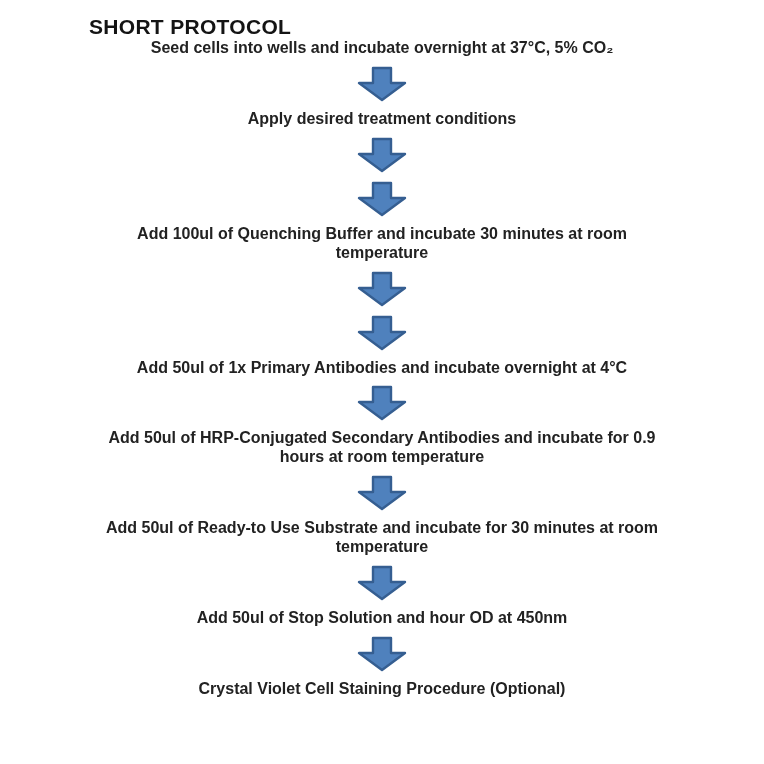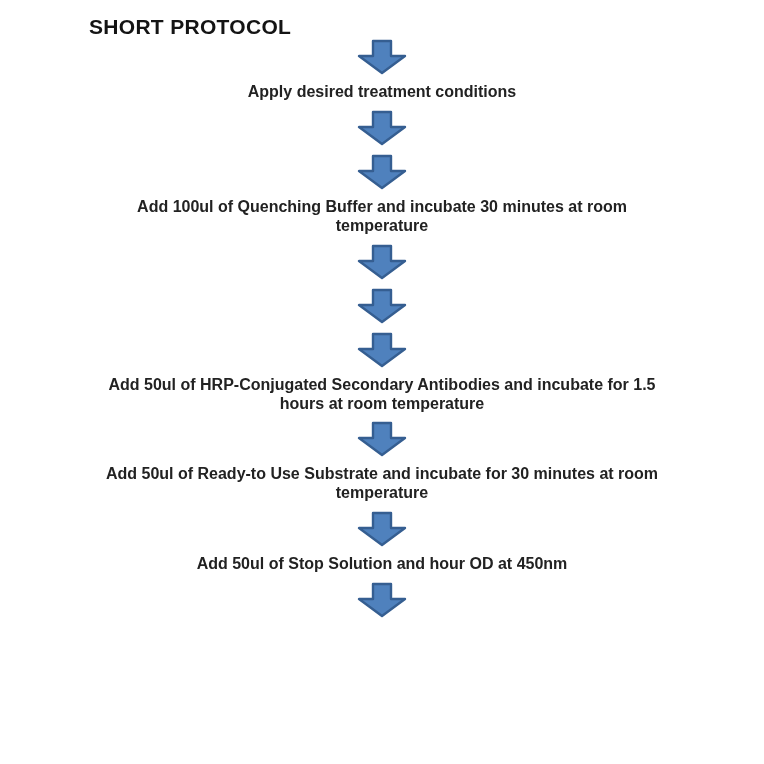--- a/index.html
+++ b/index.html
@@ -69,20 +69,21 @@
 
   <svg width="0" height="0" style="position:absolute" aria-hidden="true">
     <defs>
       <path id="blockArrow" class="arrow-shape" d="M 17 2 L 35 2 L 35 17 L 49 17 L 26 34 L 3 17 L 17 17 Z"></path>
     </defs>
   </svg>
 
   <div class="title">SHORT PROTOCOL</div>
 
   <div class="flow">
+    <div class="step">Seed cells into wells and incubate overnight at 37°C, 5% CO₂</div>
 
     <div class="arrow">
       <svg viewBox="0 0 52 36">
           <use href="#blockArrow"></use>
         </svg>
     </div>
 
     <div class="step">Apply desired treatment conditions</div>
 
     <div class="arrow">
@@ -107,28 +108,29 @@
         </svg>
     </div>
 
 
     <div class="arrow">
       <svg viewBox="0 0 52 36">
           <use href="#blockArrow"></use>
         </svg>
     </div>
 
+    <div class="step">Add 50ul of 1x Primary Antibodies and incubate overnight at 4°C</div>
 
     <div class="arrow">
       <svg viewBox="0 0 52 36">
           <use href="#blockArrow"></use>
         </svg>
     </div>
 
-    <div class="step">Add 50ul of HRP-Conjugated Secondary Antibodies and incubate for 1.5
+    <div class="step">Add 50ul of HRP-Conjugated Secondary Antibodies and incubate for 0.9
 hours at room temperature</div>
 
     <div class="arrow">
       <svg viewBox="0 0 52 36">
           <use href="#blockArrow"></use>
         </svg>
     </div>
 
     <div class="step">Add 50ul of Ready-to Use Substrate and incubate for 30 minutes at room
 temperature</div>
@@ -140,14 +142,15 @@
     </div>
 
     <div class="step">Add 50ul of Stop Solution and hour OD at 450nm</div>
 
     <div class="arrow">
       <svg viewBox="0 0 52 36">
           <use href="#blockArrow"></use>
         </svg>
     </div>
 
+    <div class="step">Crystal Violet Cell Staining Procedure (Optional)</div>
   </div>
 </div>
 
 </body></html>

